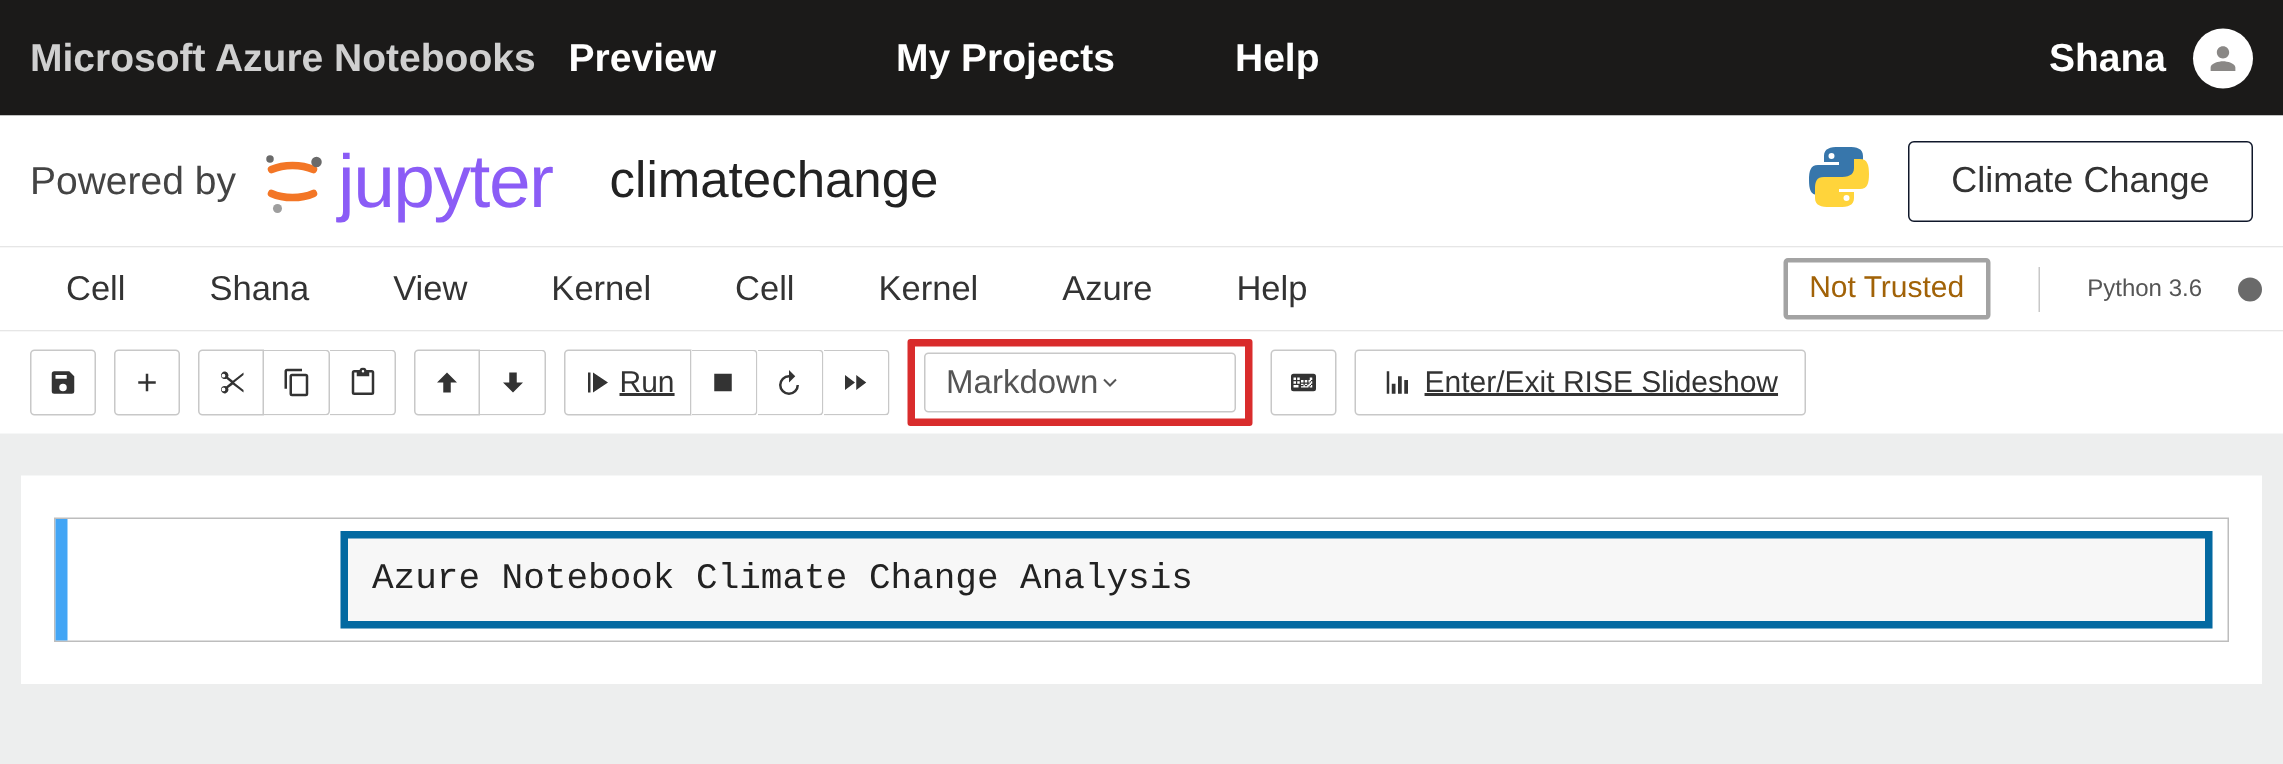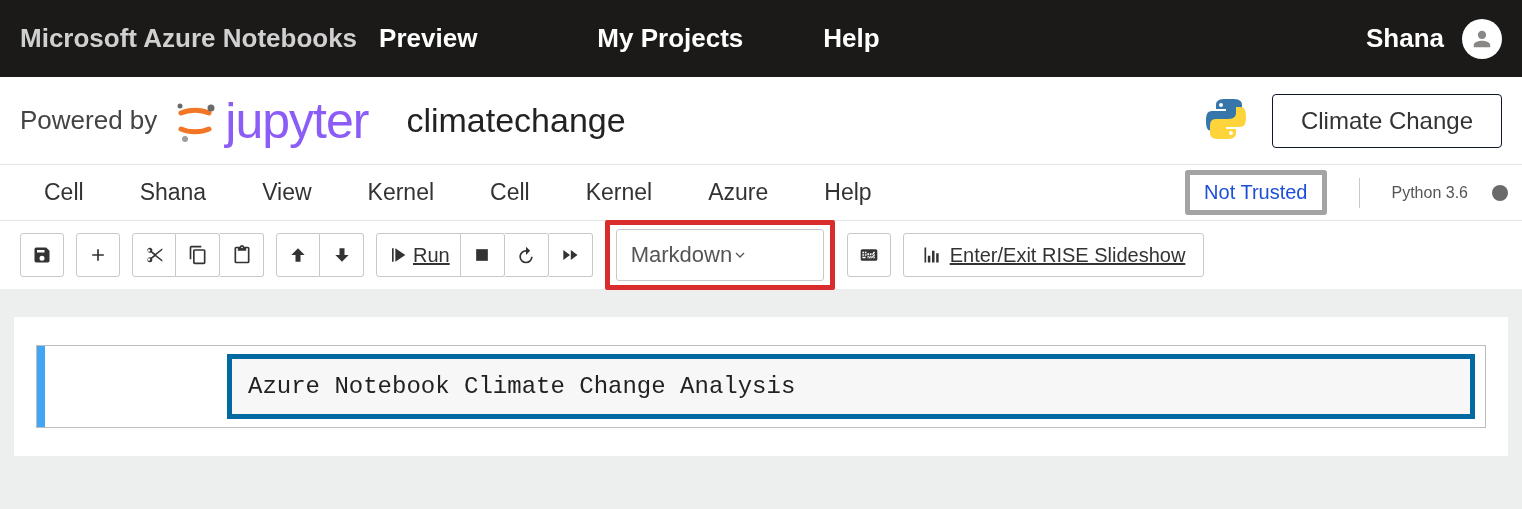--- a/index.html
+++ b/index.html
@@ -61,21 +61,21 @@
     height: 56px;
     display: flex;
     align-items: center;
     padding: 0 14px 0 44px;
     border-bottom: 1px solid #e6e6e6;
     font-size: 23px;
   }
   .menu-bar .menu-item { color: #333; margin-right: 56px; cursor: pointer; padding: 6px 0; }
   .menu-bar .spacer { flex: 1; }
   .trust-ind { display:flex; align-items:center; gap:14px; }
-  .trust-btn { border: 5px solid #a3a3a3; border-radius: 3px; padding: 6px 14px; font-size: 20px; color: #1d4ed8; background:#fff; cursor:pointer; }
+  .trust-btn { border: 3px solid #a3a3a3; border-radius: 3px; padding: 6px 14px; font-size: 20px; color: #a16207; background:#fff; cursor:pointer; }
   .kernel-divider { width:1px; height:30px; background:#c8c8c8; margin: 0 18px; }
   .kernel-name { font-size: 16px; color: #555; margin-right: 10px; }
   .kernel-dot { width:16px; height:16px; border-radius:50%; background:#6a6a6a; }
 
   
   .toolbar {
     background: #fff;
     height: 68px;
     display: flex;
     align-items: center;
@@ -102,21 +102,21 @@
   .run-btn span { margin-left: 6px; }
   .rise-btn span { margin-left: 8px; }
   .cell-type-wrap {
     border: 5px solid #d92c2c;
     padding: 4px 6px;
     border-radius: 2px;
   }
   .cell-type-select {
     border: 1px solid #c8c8c8;
     border-radius: 3px;
-    height: 52px;
+    height: 40px;
     width: 208px;
     display: flex; align-items: center; justify-content: flex-start;
     padding: 0 14px;
     font-size: 22px;
     color: #555;
     background: #fff;
     cursor: pointer;
   }
   .chevron { width: 16px; height: 16px; }
   .chevron path { stroke: #555; stroke-width: 2; fill: none; }

